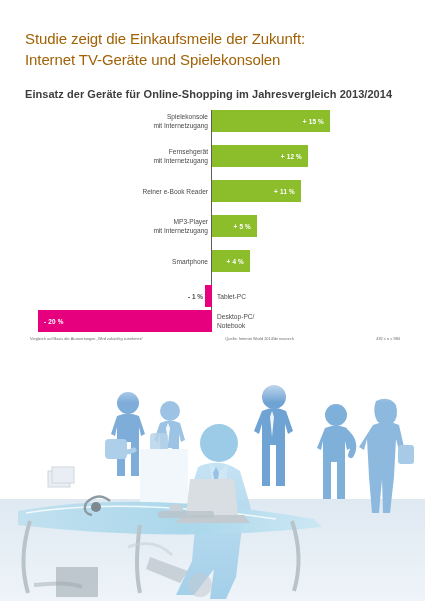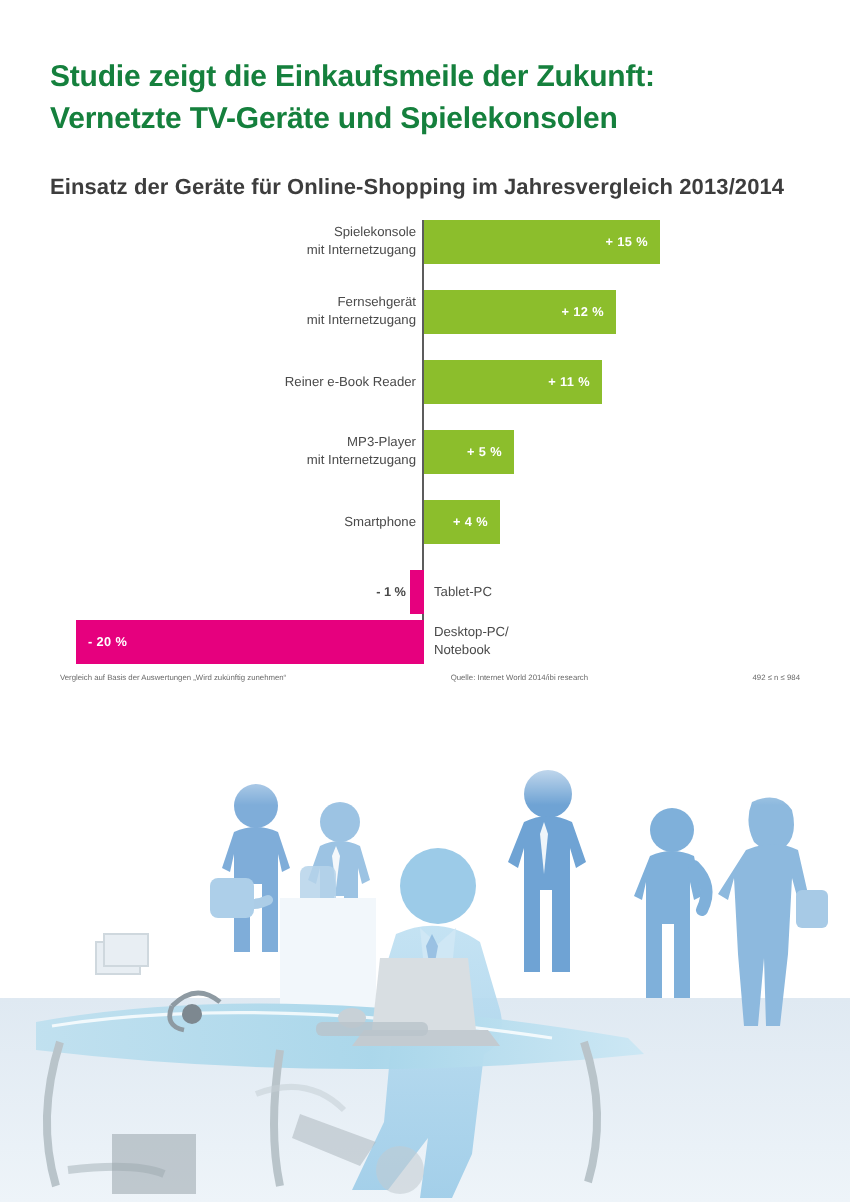--- a/index.html
+++ b/index.html
@@ -10,22 +10,22 @@
     font-family:"Liberation Sans", sans-serif;
     color:#3a3a3a;
     overflow:hidden;
     position:relative;
   }
   .page{position:relative;width:425px;height:601px;}
 
   
   .header{position:absolute;left:25px;top:28px;width:375px;}
   .title{
-    font-size:15px;font-weight:bold;line-height:1.42;
-    color:#15803d;letter-spacing:-0.1px;margin:0;
+    font-size:15px;font-weight:normal;line-height:1.42;
+    color:#a16207;letter-spacing:-0.1px;margin:0;
   }
   .title .line{display:block;}
   .subtitle{
     margin:0;padding-top:17px;
     font-size:11px;font-weight:bold;color:#3d3d3d;
     letter-spacing:0.05px;
   }
 
   
   .chart{position:absolute;left:0;top:105px;width:425px;height:232px;}
@@ -70,21 +70,21 @@
   .illu svg{display:block;width:425px;height:230px;}
 </style>
 </head>
 <body>
 
 <div class="page">
 
   <div class="header">
     <h1 class="title">
       <span class="line">Studie zeigt die Einkaufsmeile der Zukunft:</span>
-      <span class="line">Vernetzte TV-Geräte  und Spielekonsolen</span>
+      <span class="line">Internet TV-Geräte  und Spielekonsolen</span>
     </h1>
     <p class="subtitle">Einsatz der Geräte für Online-Shopping im Jahresvergleich 2013/2014</p>
   </div>
 
   <div class="chart">
 
     <div class="axis"></div>
 
     <div class="row" style="top:5px;">
       <div class="cat-label" style="top:3px;">

